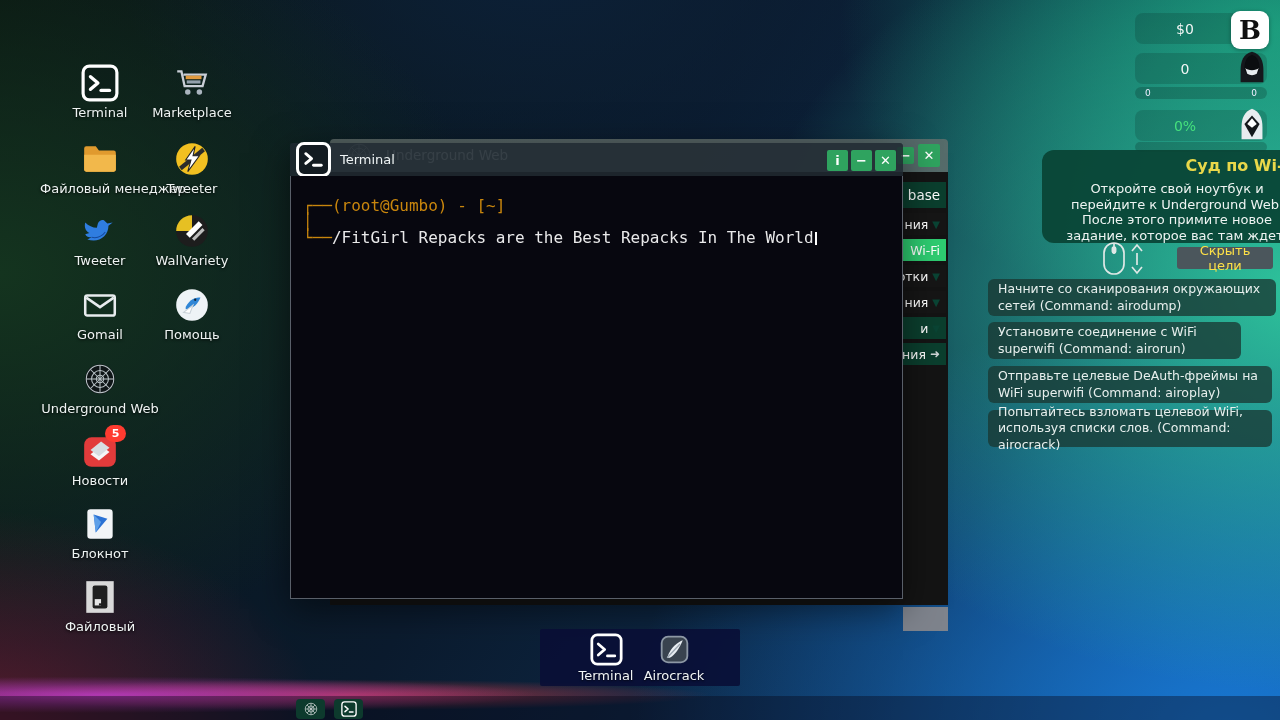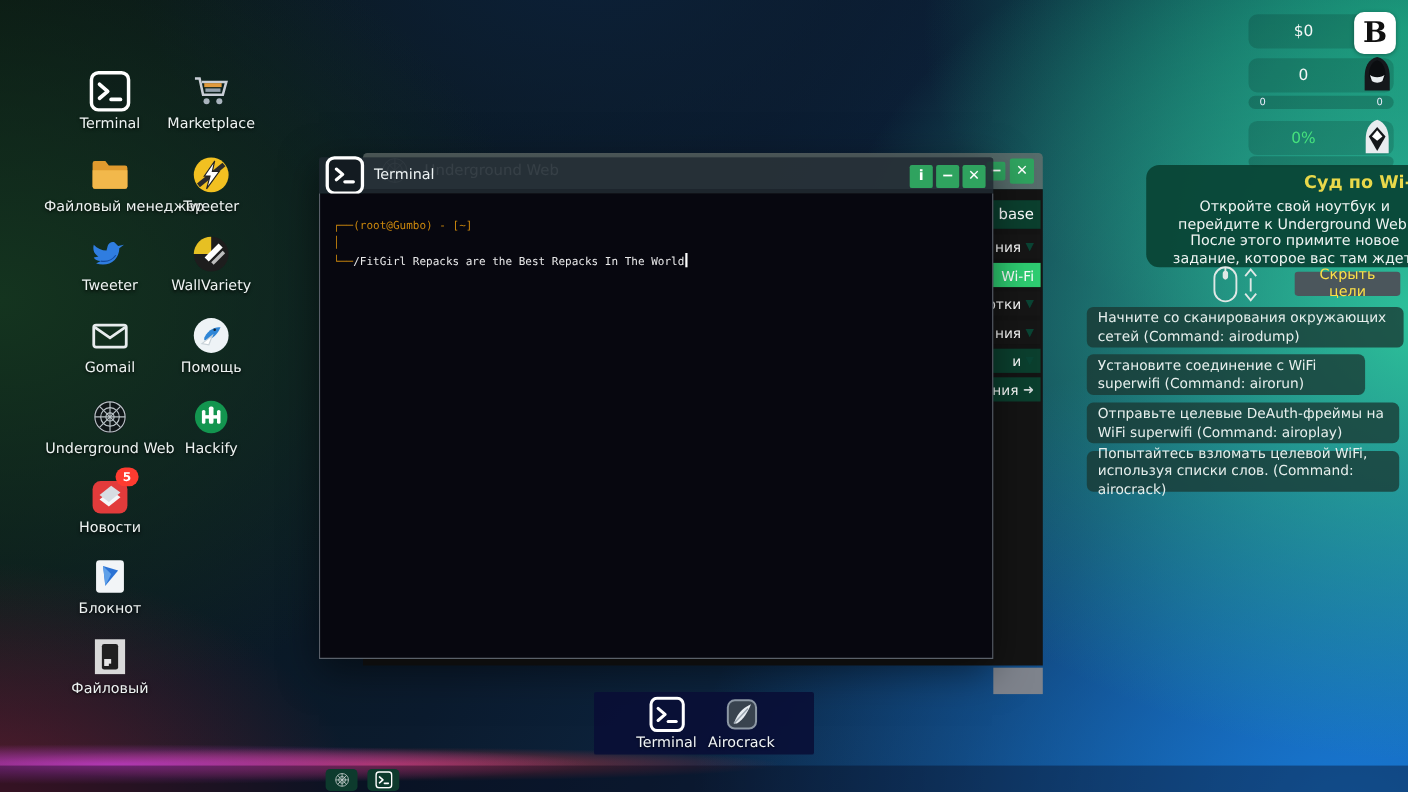--- a/index.html
+++ b/index.html
@@ -61,21 +61,21 @@
     display:flex;align-items:center;justify-content:center;font-size:13px;font-weight:bold;font-family:inherit;cursor:pointer;}
   .term-win{left:290px;top:143px;width:613px;height:456px;box-shadow:0 10px 34px rgba(0,0,0,.5);}
   .term-title{position:absolute;left:0;top:0;width:100%;height:33px;background:rgba(30,40,48,.85);border-radius:3px 3px 0 0;}
   .term-title .t{position:absolute;left:50px;top:9px;color:#eef3f4;font-size:13px;}
   .term-appico{position:absolute;left:6px;top:-1px;width:35px;height:35px;border:3px solid #fff;border-radius:8px;
     background:rgba(12,18,24,.55);box-sizing:border-box;}
   .term-appico svg{width:100%;height:100%;display:block;}
   .term-body{position:absolute;left:0;top:33px;width:100%;height:423px;background:#07070f;
     border:1px solid rgba(190,205,215,.45);border-top:none;box-sizing:border-box;}
   .term-text{position:absolute;left:12px;top:22px;font-family:"DejaVu Sans Mono",monospace;
-    font-size:10px;line-height:16px;color:#c9860d;white-space:pre;}
+    font-size:16px;line-height:16px;color:#c9860d;white-space:pre;}
   .term-text .cmd{color:#e9e9ea;}
   .cursor{display:inline-block;width:2px;height:13px;background:#fff;margin-left:1px;vertical-align:-2px;}
   
   .dock{left:540px;top:629px;width:200px;height:57px;background:rgba(9,14,54,.88);border-radius:2px;}
   .dockitem{position:absolute;top:4px;width:70px;text-align:center;cursor:pointer;}
   .dockitem .ic{width:33px;height:33px;margin:0 auto;}
   .dockitem .ic svg{width:100%;height:100%;display:block;}
   .docklabel{margin-top:2px;color:#f0f4f6;font-size:13px;text-shadow:0 1px 2px rgba(0,0,0,.8);}
   
   .bottombar{left:0;top:696px;width:1280px;height:24px;background:rgba(8,6,20,.38);}
@@ -191,34 +191,20 @@
             <line x1="18" y1="5" x2="18" y2="31"></line>
             <line x1="5" y1="18" x2="31" y2="18"></line>
             <line x1="9" y1="9" x2="27" y2="27"></line>
             <line x1="27" y1="9" x2="9" y2="27"></line>
           </g>
         </svg>
     </div>
     <div class="dlabel">Underground Web</div>
   </div>
 
-  <div class="dicon" style="left:132px;top:360px">
-    <div class="ic">
-      <svg viewBox="0 0 36 36">
-          <circle cx="18" cy="18" r="14" fill="#13954f"></circle>
-          <g fill="#fff">
-            <rect x="10" y="12" width="3" height="12" rx="1.4"></rect>
-            <rect x="16" y="9" width="4" height="15" rx="1.6"></rect>
-            <rect x="23" y="12" width="3" height="12" rx="1.4"></rect>
-            <rect x="12" y="16.5" width="12" height="3"></rect>
-          </g>
-        </svg>
-    </div>
-    <div class="dlabel">Hackify</div>
-  </div>
 
   <div class="dicon" style="left:40px;top:432px">
     <div class="ic">
       <svg viewBox="0 0 36 36">
           <rect x="3" y="5" width="30" height="28" rx="7" fill="#e23b3b"></rect>
           <path d="M9 21l10-8 8 6-10 8z" fill="#f4f6f8"></path>
           <path d="M9 17l10-8 8 6-10 8z" fill="#d7dde2"></path>
         </svg>
     </div>
     <div class="badge">5</div>

